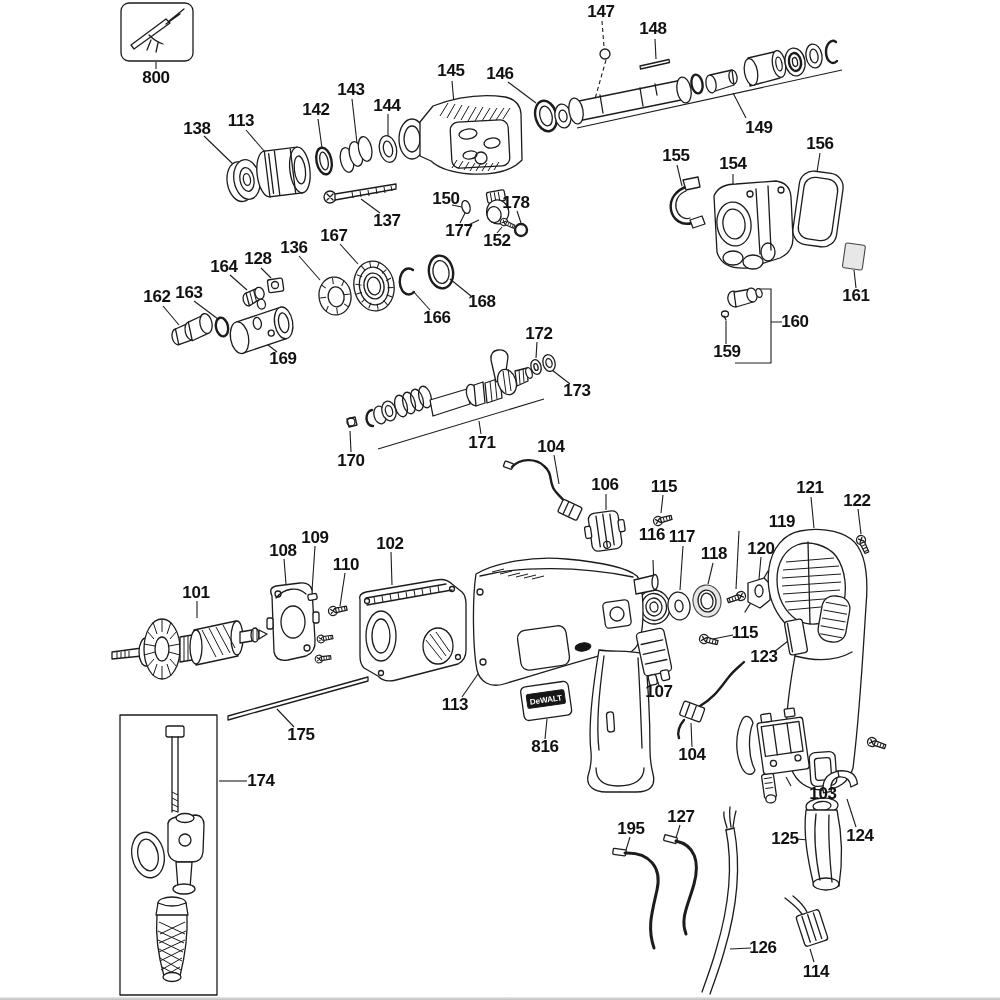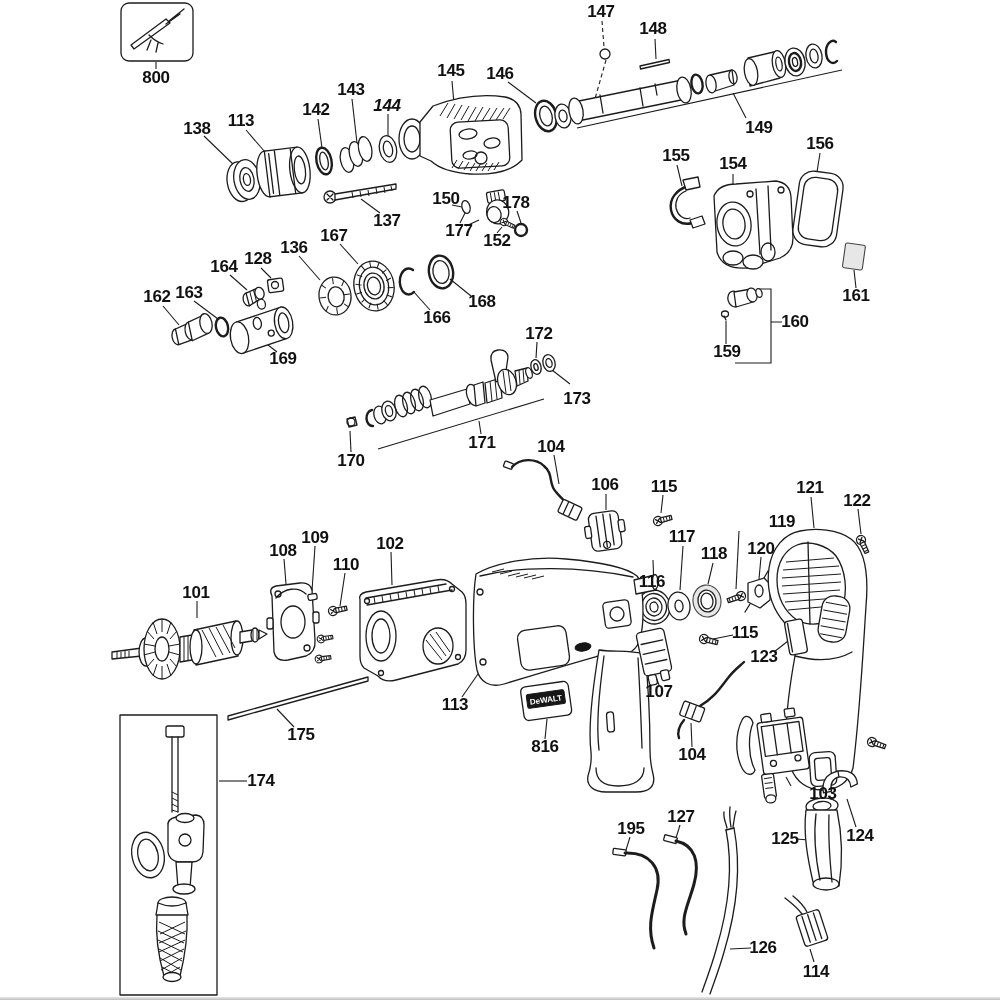--- a/index.html
+++ b/index.html
@@ -579,21 +579,21 @@
 </g>
 
 </svg>
 
 <div id="callout-layer">
       <div class="callout" style="left: 156px; top: 78px;">800</div>
       <div class="callout" style="left: 197px; top: 129px;">138</div>
       <div class="callout" style="left: 241px; top: 121px;">113</div>
       <div class="callout" style="left: 316px; top: 110px;">142</div>
       <div class="callout" style="left: 351px; top: 90px;">143</div>
-      <div class="callout" style="left: 387px; top: 106px; font-style: italic;">144</div>
+      <div class="callout" style="left: 387px; top: 106px;">144</div>
       <div class="callout" style="left: 451px; top: 71px;">145</div>
       <div class="callout" style="left: 500px; top: 74px;">146</div>
       <div class="callout" style="left: 601px; top: 12px;">147</div>
       <div class="callout" style="left: 653px; top: 29px;">148</div>
       <div class="callout" style="left: 759px; top: 128px;">149</div>
       <div class="callout" style="left: 387px; top: 221px;">137</div>
       <div class="callout" style="left: 676px; top: 156px;">155</div>
       <div class="callout" style="left: 733px; top: 164px;">154</div>
       <div class="callout" style="left: 820px; top: 144px;">156</div>
       <div class="callout" style="left: 446px; top: 199px;">150</div>
@@ -606,33 +606,33 @@
       <div class="callout" style="left: 334px; top: 236px;">167</div>
       <div class="callout" style="left: 157px; top: 297px;">162</div>
       <div class="callout" style="left: 189px; top: 293px;">163</div>
       <div class="callout" style="left: 437px; top: 318px;">166</div>
       <div class="callout" style="left: 482px; top: 302px;">168</div>
       <div class="callout" style="left: 283px; top: 359px;">169</div>
       <div class="callout" style="left: 856px; top: 296px;">161</div>
       <div class="callout" style="left: 795px; top: 322px;">160</div>
       <div class="callout" style="left: 727px; top: 352px;">159</div>
       <div class="callout" style="left: 539px; top: 334px;">172</div>
-      <div class="callout" style="left: 577px; top: 391px; margin-top: 8px;">173</div>
+      <div class="callout" style="left: 577px; top: 391px;">173</div>
       <div class="callout" style="left: 482px; top: 443px;">171</div>
       <div class="callout" style="left: 351px; top: 461px;">170</div>
       <div class="callout" style="left: 551px; top: 447px;">104</div>
       <div class="callout" style="left: 605px; top: 485px;">106</div>
       <div class="callout" style="left: 664px; top: 487px;">115</div>
       <div class="callout" style="left: 810px; top: 488px;">121</div>
       <div class="callout" style="left: 857px; top: 501px;">122</div>
       <div class="callout" style="left: 782px; top: 522px; text-align: center;">119</div>
       <div class="callout" style="left: 682px; top: 537px;">117</div>
       <div class="callout" style="left: 315px; top: 538px;">109</div>
       <div class="callout" style="left: 390px; top: 544px;">102</div>
-      <div class="callout" style="left: 652px; top: 582px; text-align: center;">116</div>
+      <div class="callout" style="left: 652px; top: 535px; text-align: center;">116</div>
       <div class="callout" style="left: 283px; top: 551px;">108</div>
       <div class="callout" style="left: 714px; top: 554px;">118</div>
       <div class="callout" style="left: 761px; top: 549px;">120</div>
       <div class="callout" style="left: 346px; top: 565px;">110</div>
       <div class="callout" style="left: 196px; top: 593px;">101</div>
       <div class="callout" style="left: 745px; top: 633px;">115</div>
       <div class="callout" style="left: 764px; top: 657px;">123</div>
       <div class="callout" style="left: 659px; top: 692px;">107</div>
       <div class="callout" style="left: 455px; top: 705px;">113</div>
       <div class="callout" style="left: 301px; top: 735px;">175</div>

